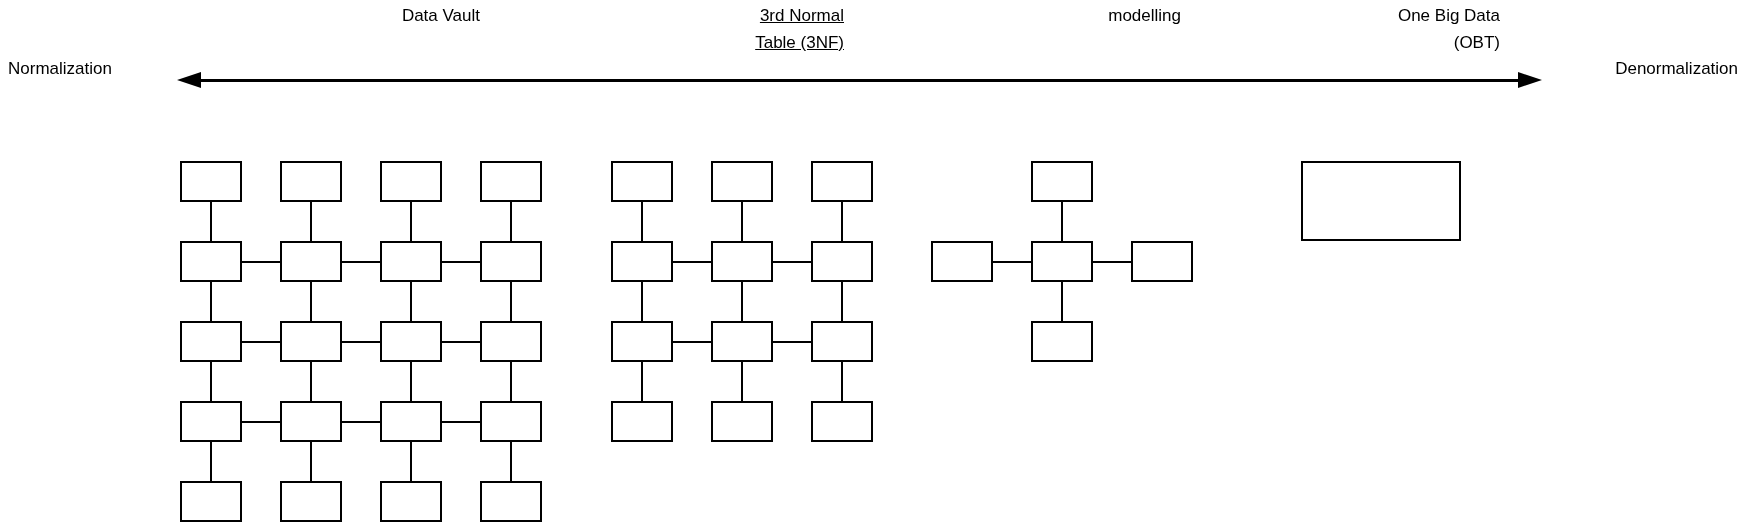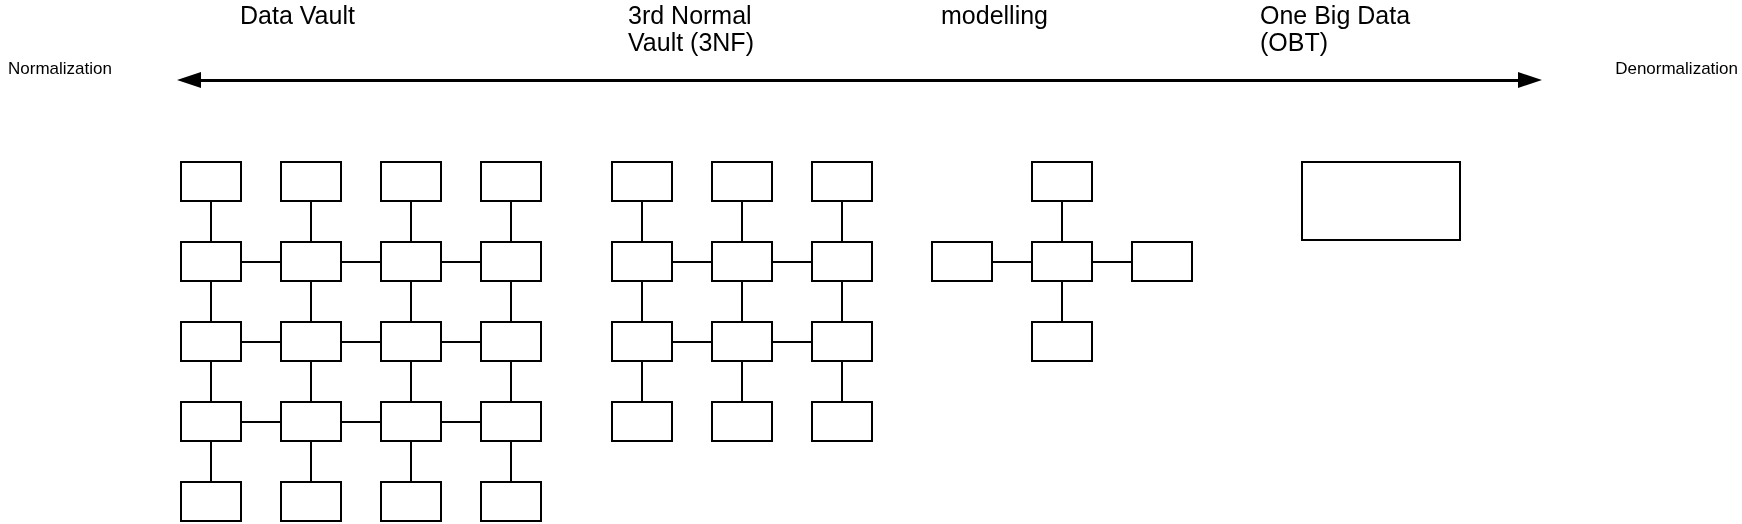--- a/index.html
+++ b/index.html
@@ -22,22 +22,22 @@
     line-height: 24px;
     white-space: nowrap;
     color: var(--stroke, #000000);
   }
   .side-label.left  { left: 8px; }
   .side-label.right { right: 4px; }
   .cat-label {
     position: absolute;
     top: 2px;
     width: 240px;
-    text-align: left;
-    font-size: 25px;
+    text-align: right;
+    font-size: 17px;
     line-height: 27px;
     color: var(--stroke, #000000);
   }
   #arrow .shaft {
     position: absolute;
     height: 3px;
     background: var(--stroke, #000000);
   }
   #arrow .head {
     position: absolute;
@@ -70,23 +70,23 @@
 
   <div id="arrow">
     <div class="shaft" style="left: 195px; top: 78.5px; width: 1329px;"></div>
     <div class="head head-left" style="left: 177px; top: 72px;"></div>
     <div class="head head-right" style="left: 1518px; top: 72px;"></div>
   </div>
 
   <div class="cat-label" style="left: 240px;">
     <div>Data Vault</div>
   </div>
-  <div class="cat-label" style="left: 628px;">
+  <div class="cat-label" style="left: 604px; text-decoration: underline;">
     <div>3rd Normal</div>
-    <div>Vault (3NF)</div>
+    <div>Table (3NF)</div>
   </div>
   <div class="cat-label" style="left: 941px;">
     <div>modelling</div>
   </div>
   <div class="cat-label" style="left: 1260px;">
     <div>One Big Data</div>
     <div>(OBT)</div>
   </div>
 
   <div id="diagram-layer">

